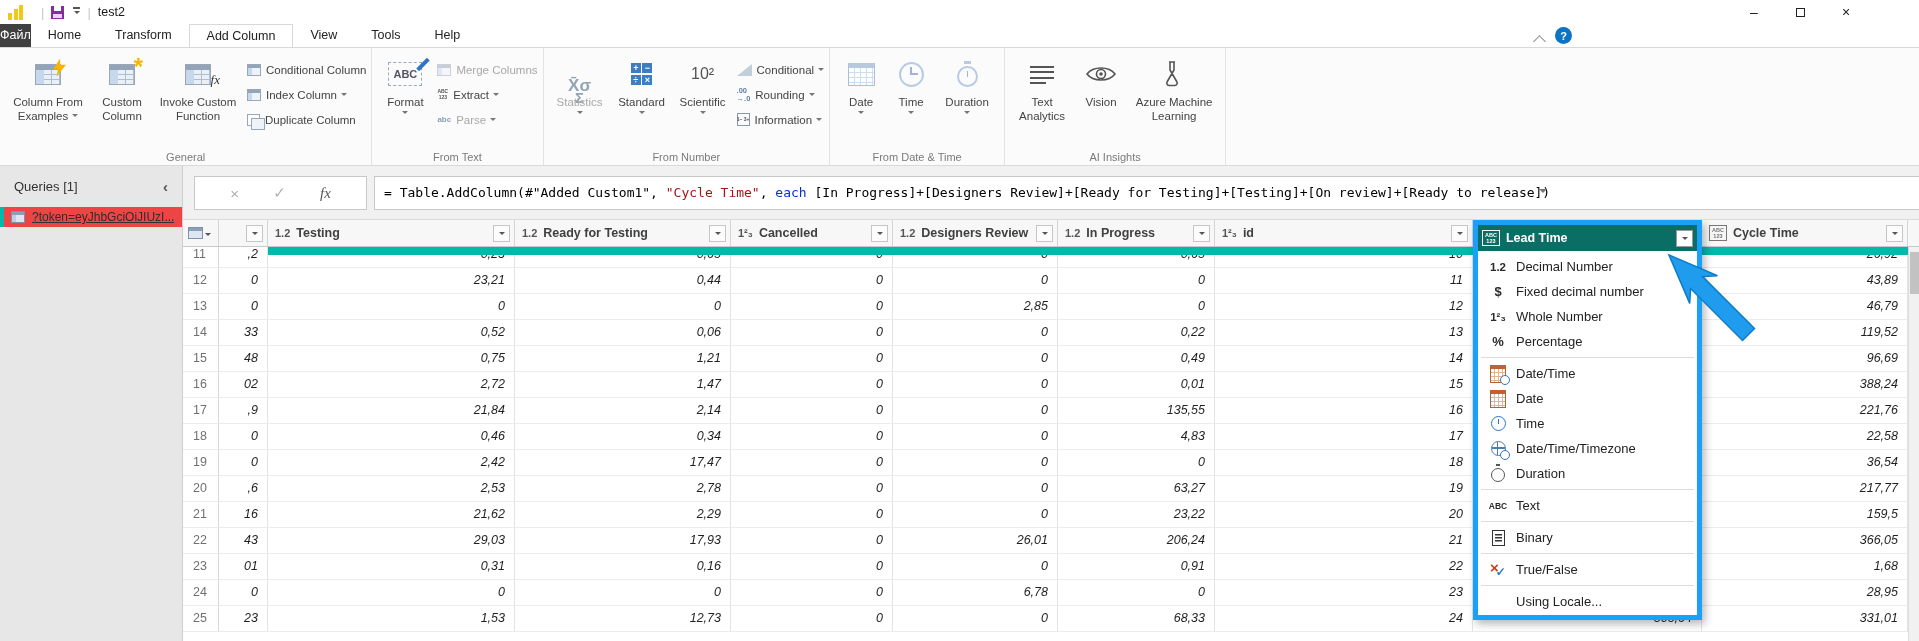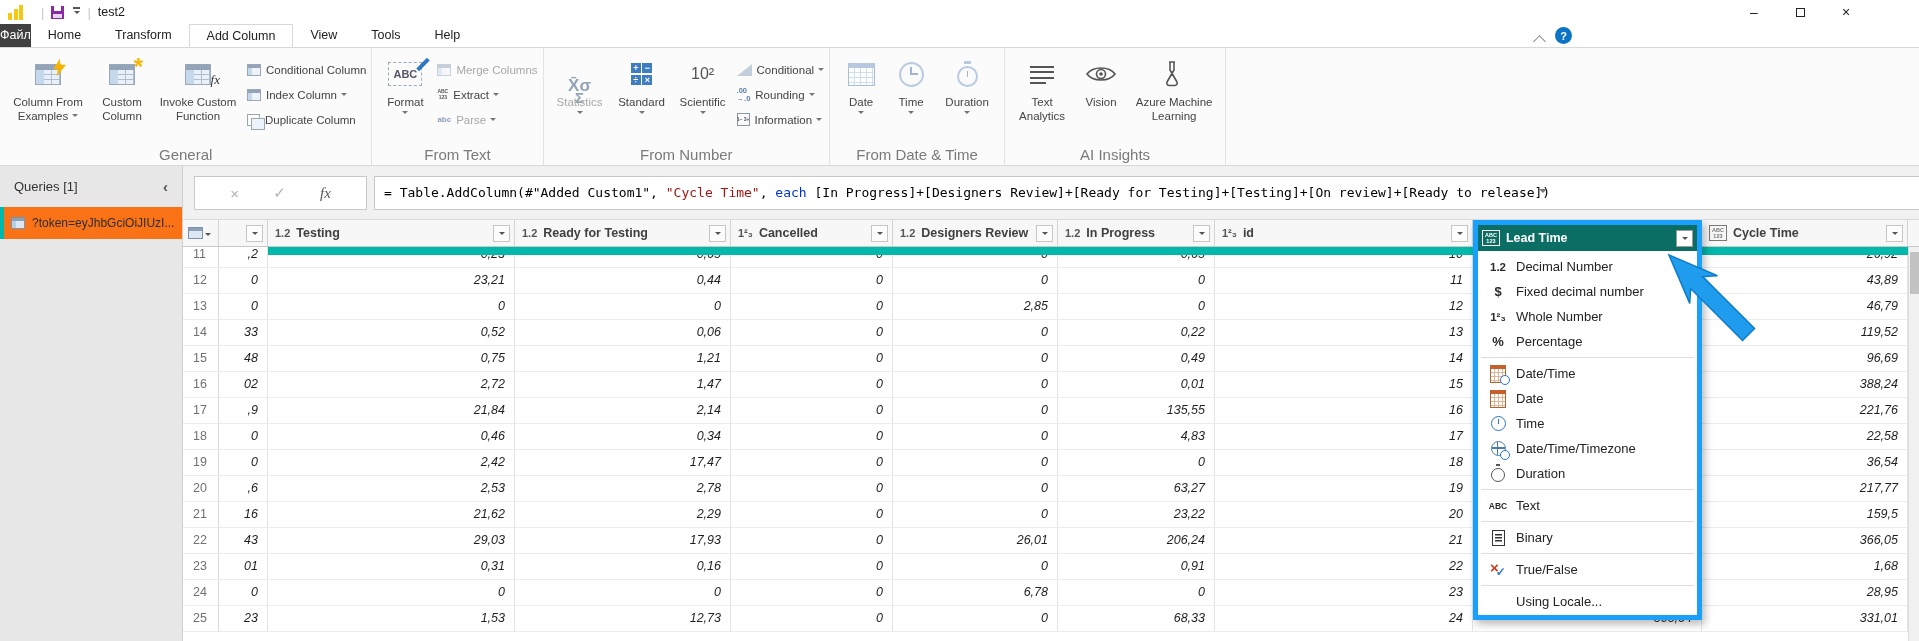--- a/index.html
+++ b/index.html
@@ -29,21 +29,21 @@
   .tab-file { background:#404040; color:#fff; padding:0 0; }
   .tab-active { background:#fff; border:1px solid #d8d8d8; border-bottom:none; position:relative; z-index:3; }
   .tab-right { position:absolute; right:347px; top:3px; display:flex; align-items:center; gap:9px; }
   .collapse-ribbon { width:12px; height:8px; position:relative; }
   .collapse-ribbon::before { content:""; position:absolute; left:1px; top:5px; width:8px; height:8px; border:1.5px solid #8a8a8a; border-right:none; border-bottom:none; transform:rotate(45deg); }
   .help-circle { width:17px; height:17px; border-radius:50%; background:#0c74c4; color:#fff; font-size:11px; font-weight:700; display:flex; align-items:center; justify-content:center; }
 
   
   .ribbon { position:absolute; left:0; top:47px; right:0; height:119px; background:#fbfbfb; border-top:1px solid #d8d8d8; border-bottom:1px solid #d9d9d9; display:flex; }
   .rgroup { position:relative; border-right:1px solid #e3e3e3; padding:2px 5px 16px 5px; display:flex; align-items:flex-start; }
-  .glabel { position:absolute; bottom:2px; left:0; right:0; text-align:center; font-size:15px; color:#7a7a7a; white-space:nowrap; }
+  .glabel { position:absolute; bottom:2px; left:0; right:0; text-align:center; font-size:11px; color:#7a7a7a; white-space:nowrap; }
   .bigbtn { display:flex; flex-direction:column; align-items:center; padding-top:6px; height:96px; }
   .bicon { height:36px; display:flex; align-items:center; justify-content:center; margin-bottom:4px; }
   .blbl { font-size:11.5px; color:#444; text-align:center; line-height:13.5px; white-space:nowrap; }
   .stack { display:flex; flex-direction:column; padding-top:10px; gap:6px; margin-left:4px; }
   .smbtn { display:flex; align-items:center; height:19px; font-size:11.5px; color:#444; white-space:nowrap; }
   .sicon { margin-right:5px; flex:none; }
   .caret { display:inline-block; width:0; height:0; border:3.5px solid transparent; border-top-color:#777; margin:2px 0 0 4px; }
   .caret.below { margin:1px 0 0 0; }
   .dis, .dis .blbl { color:#a8a8a8; }
   .dis .tbl, .dis .mini-tbl, .dis .ri-lines { opacity:.5; }
@@ -80,21 +80,21 @@
   .ri-dur::after { content:""; position:absolute; left:8px; top:3px; width:1.5px; height:6px; background:#9fb5d3; }
   .ri-lines { width:24px; height:19px;
     background-image:linear-gradient(#555 0 0),linear-gradient(#555 0 0),linear-gradient(#555 0 0),linear-gradient(#555 0 0);
     background-repeat:no-repeat; background-size:24px 2px,24px 2px,24px 2px,16px 2px; background-position:0 1px,0 6.5px,0 12px,0 17px; }
 
   
   .content { position:absolute; left:0; top:166px; right:0; bottom:0; display:flex; }
   .qpanel { width:183px; flex:none; background:#e7e7e7; border-right:1px solid #cfcfcf; position:relative; }
   .qhead { display:flex; align-items:center; padding:13px 14px 9px 14px; font-size:13px; color:#333;gap:7px; }
   .qchev { margin-left:auto; font-size:15px; color:#555; font-weight:700; line-height:10px; }
-  .qitem { height:32px; display:flex; align-items:center; background:#f97316; position:relative; padding-left:11px; margin-top:4px; }
+  .qitem { height:20px; display:flex; align-items:center; background:#ef4444; position:relative; padding-left:11px; margin-top:4px;text-decoration:underline; }
   .qitem::before { content:""; position:absolute; left:0; top:0; bottom:0; width:4px; background:#01b8aa; }
   .qitem-icon { width:14px; height:12px; border:1px solid #7e93ab; background-color:#dce7f3;
     background-image:linear-gradient(#8ba0b6 0 0),linear-gradient(#b9cfe6 0 0); background-repeat:no-repeat; background-size:14px 3px,4px 9px; background-position:0 0,0 3px; flex:none; }
   .qitem-label { margin-left:7px; font-size:12px; color:#2e2e2e; white-space:nowrap; overflow:hidden; }
 
   .right { flex:1; display:flex; flex-direction:column; min-width:0; }
 
   
   .fbar { height:54px; flex:none; background:#f1f1f1; border-bottom:1px solid #d9d9d9; position:relative; }
   .fxbox { position:absolute; left:11px; top:10px; width:173px; height:34px; background:#fff; border:1px solid #c8c8c8; display:flex; align-items:center; justify-content:space-around; padding:0 18px; }

